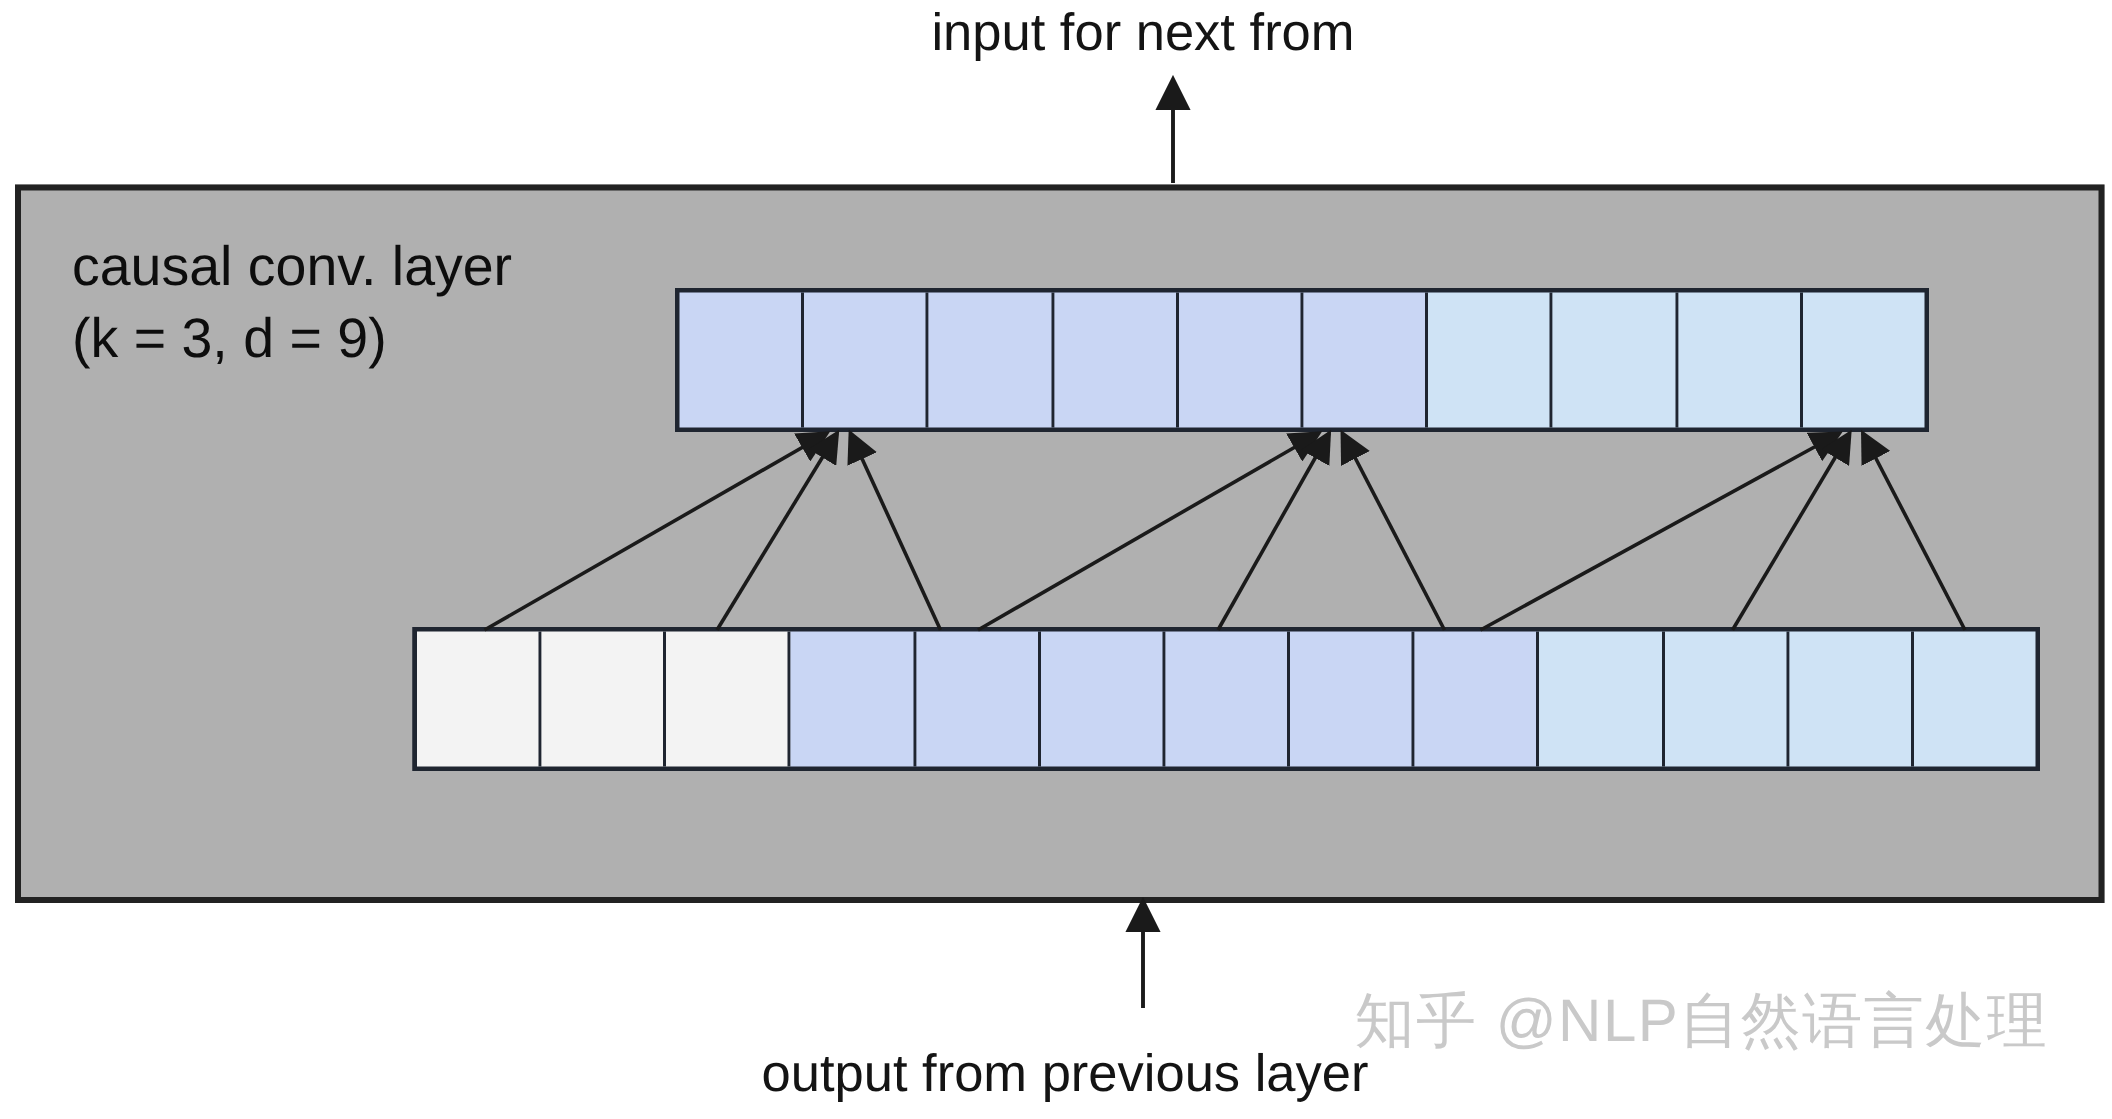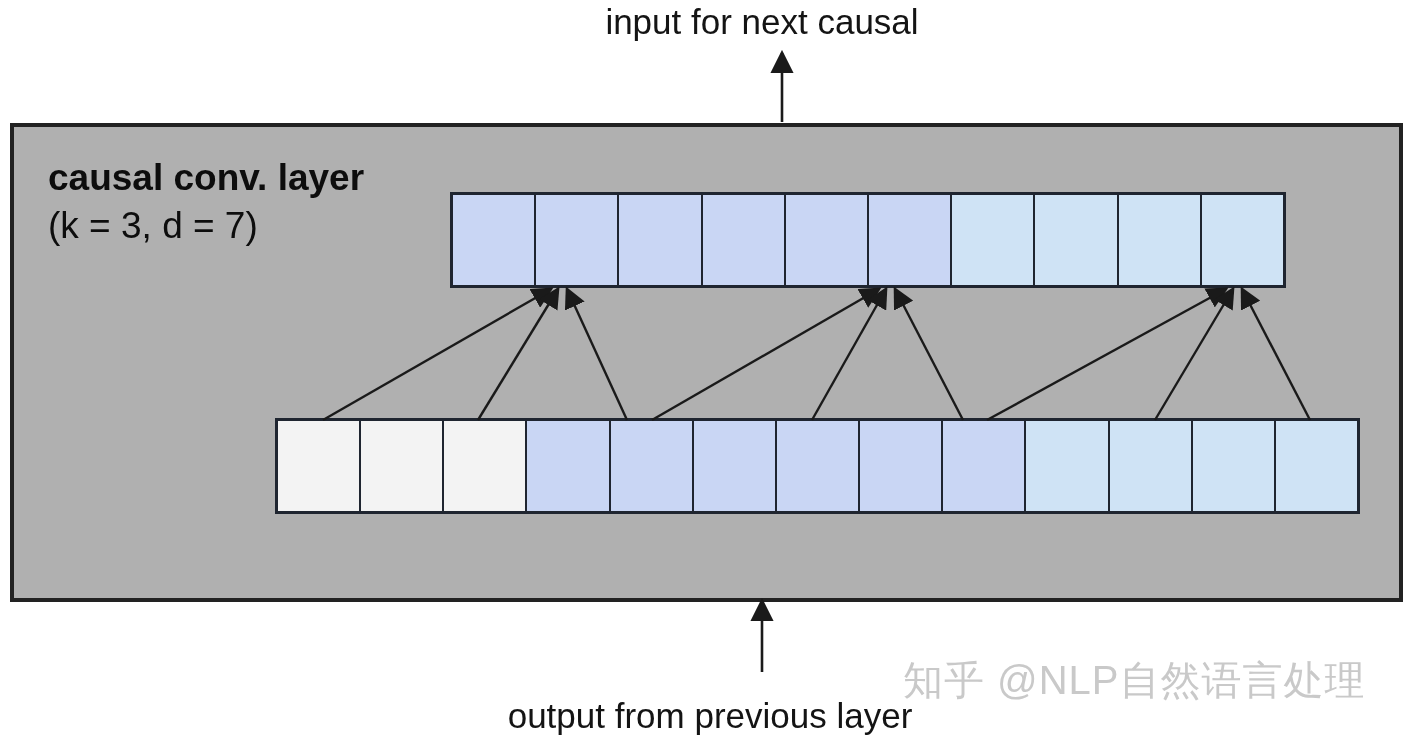--- a/index.html
+++ b/index.html
@@ -17,21 +17,21 @@
     transform:translateX(-50%);
   }
   .conv-box{
     position:absolute;
     left:10px;top:123px;width:1385px;height:471px;
     background:var(--box-bg);
     border:4px solid var(--box-border);
   }
   .layer-title{
     position:absolute;left:48px;top:157px;
-    font-size:37px;font-weight:bold;color:#0d0d0d;white-space:nowrap;
+    font-size:37px;font-weight:normal;color:#0d0d0d;white-space:nowrap;
   }
   .layer-params{
     position:absolute;left:48px;top:205px;
     font-size:37px;color:#0d0d0d;white-space:nowrap;
   }
   .cell-row{
     position:absolute;
     display:flex;
     border:3px solid var(--cell-border);
     background:var(--cell-border);
@@ -49,27 +49,27 @@
     position:absolute;left:903px;top:653px;
     font-size:40px;letter-spacing:1px;white-space:nowrap;
     color:var(--watermark);
     text-shadow:2px 2px 0 rgba(255,255,255,0.9);
     text-align:center;
   }
 </style>
 </head>
 <body>
 
-<div class="abs io-label" style="left:762px;top:2px;">input for next causal</div>
+<div class="abs io-label" style="left:762px;top:2px;">input for next from</div>
 
 <div class="conv-box"></div>
 
 <div class="layer-title">causal conv. layer</div>
 
-<div class="layer-params">(k = 3, d = 7)</div>
+<div class="layer-params">(k = 3, d = 9)</div>
 
 <div class="cell-row" style="left: 450px; top: 192px; width: 830px; height: 90px;">
     <div class="cell blue"></div>
     <div class="cell blue"></div>
     <div class="cell blue"></div>
     <div class="cell blue"></div>
     <div class="cell blue"></div>
     <div class="cell blue"></div>
     <div class="cell light"></div>
     <div class="cell light"></div>

